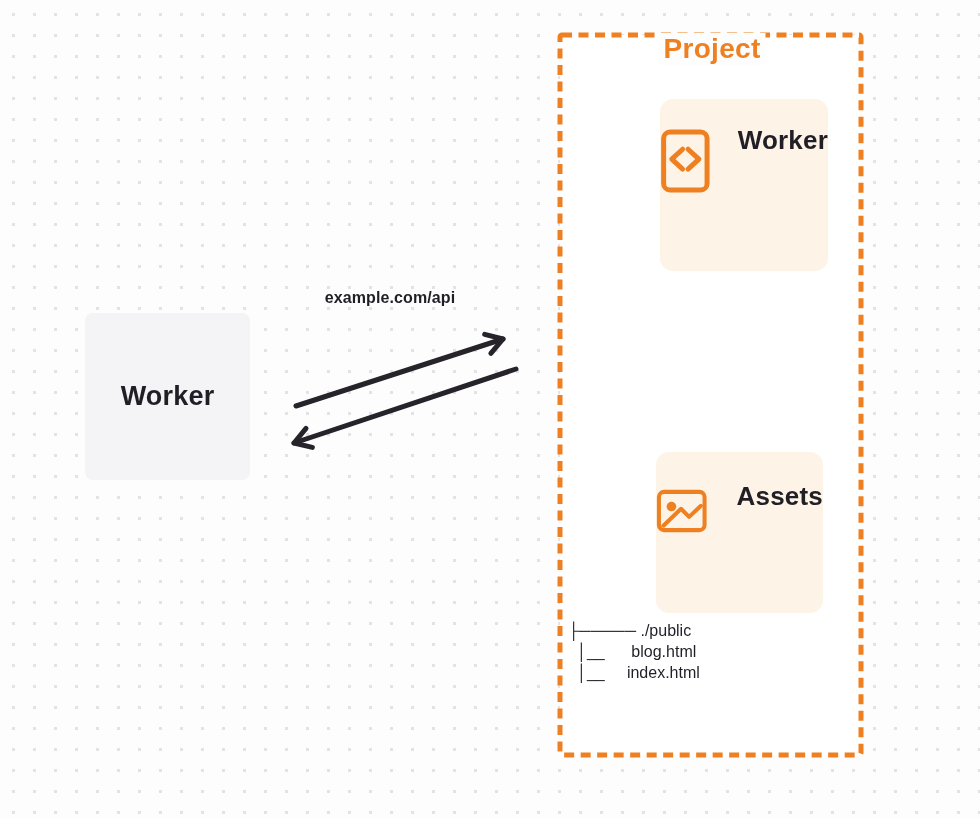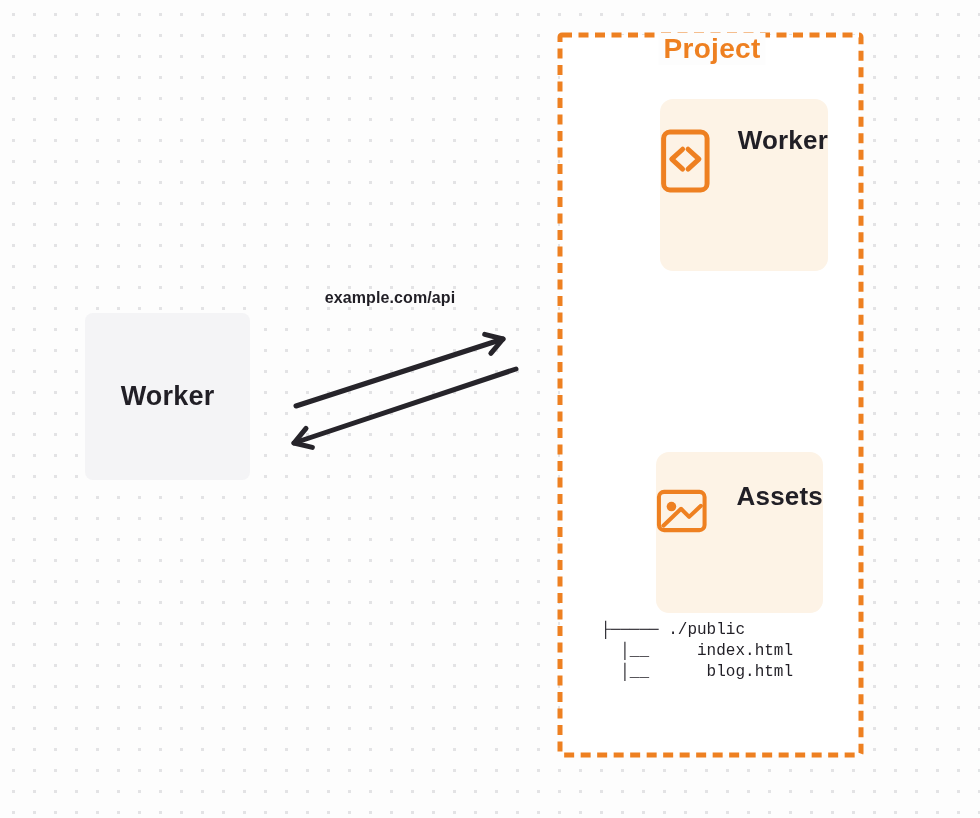--- a/index.html
+++ b/index.html
@@ -38,22 +38,22 @@
   .node{
     position:absolute;background:var(--panel_fill);border-radius:13px;
     display:flex;flex-direction:row;align-items:flex-start;margin-left:28px;
   }
   .node .label{font-size:26px;font-weight:bold;color:var(--text);letter-spacing:.2px;}
   .node.worker{left:632px;top:99px;width:168px;height:172px;padding-top:26px;gap:27px;}
   .node.assets{left:628px;top:452px;width:167px;height:161px;padding-top:29px;gap:29px;}
   .icon-svg{display:block;}
   
   .file-tree{
-    position:absolute;left:601px;top:620px;
-    font-family:Liberation Mono, monospace;font-size:16px;line-height:21px;
+    position:absolute;left:568px;top:620px;
+    font-family:Liberation Sans, sans-serif;font-size:16px;line-height:21px;
     color:var(--text);font-weight:500;white-space:pre;
   }
 </style>
 </head>
 <body>
 
 <div class="canvas">
 
   <svg class="overlay" viewBox="0 0 980 818">
     <defs>
@@ -87,15 +87,15 @@
 
   <div class="node assets">
     <svg class="icon-svg" width="70" height="60" viewBox="0 0 70 60">
       <rect x="4" y="4" width="62" height="52" rx="7" fill="none" style="stroke:var(--accent)" stroke-width="5.5"></rect>
       <circle cx="21" cy="24" r="6.5" style="fill:var(--accent)"></circle>
       <path d="M10 50 L34 27 L45 38 L61 23" fill="none" style="stroke:var(--accent)" stroke-width="5.5" stroke-linecap="round" stroke-linejoin="round"></path>
     </svg>
     <div class="label">Assets</div>
   </div>
 
-  <pre class="file-tree"><div>├───── ./public</div><div>  │__     index.html</div><div>  │__      blog.html</div></pre>
+  <pre class="file-tree"><div>├───── ./public</div><div>  │__      blog.html</div><div>  │__     index.html</div></pre>
 
 </div>
 
 </body></html>

